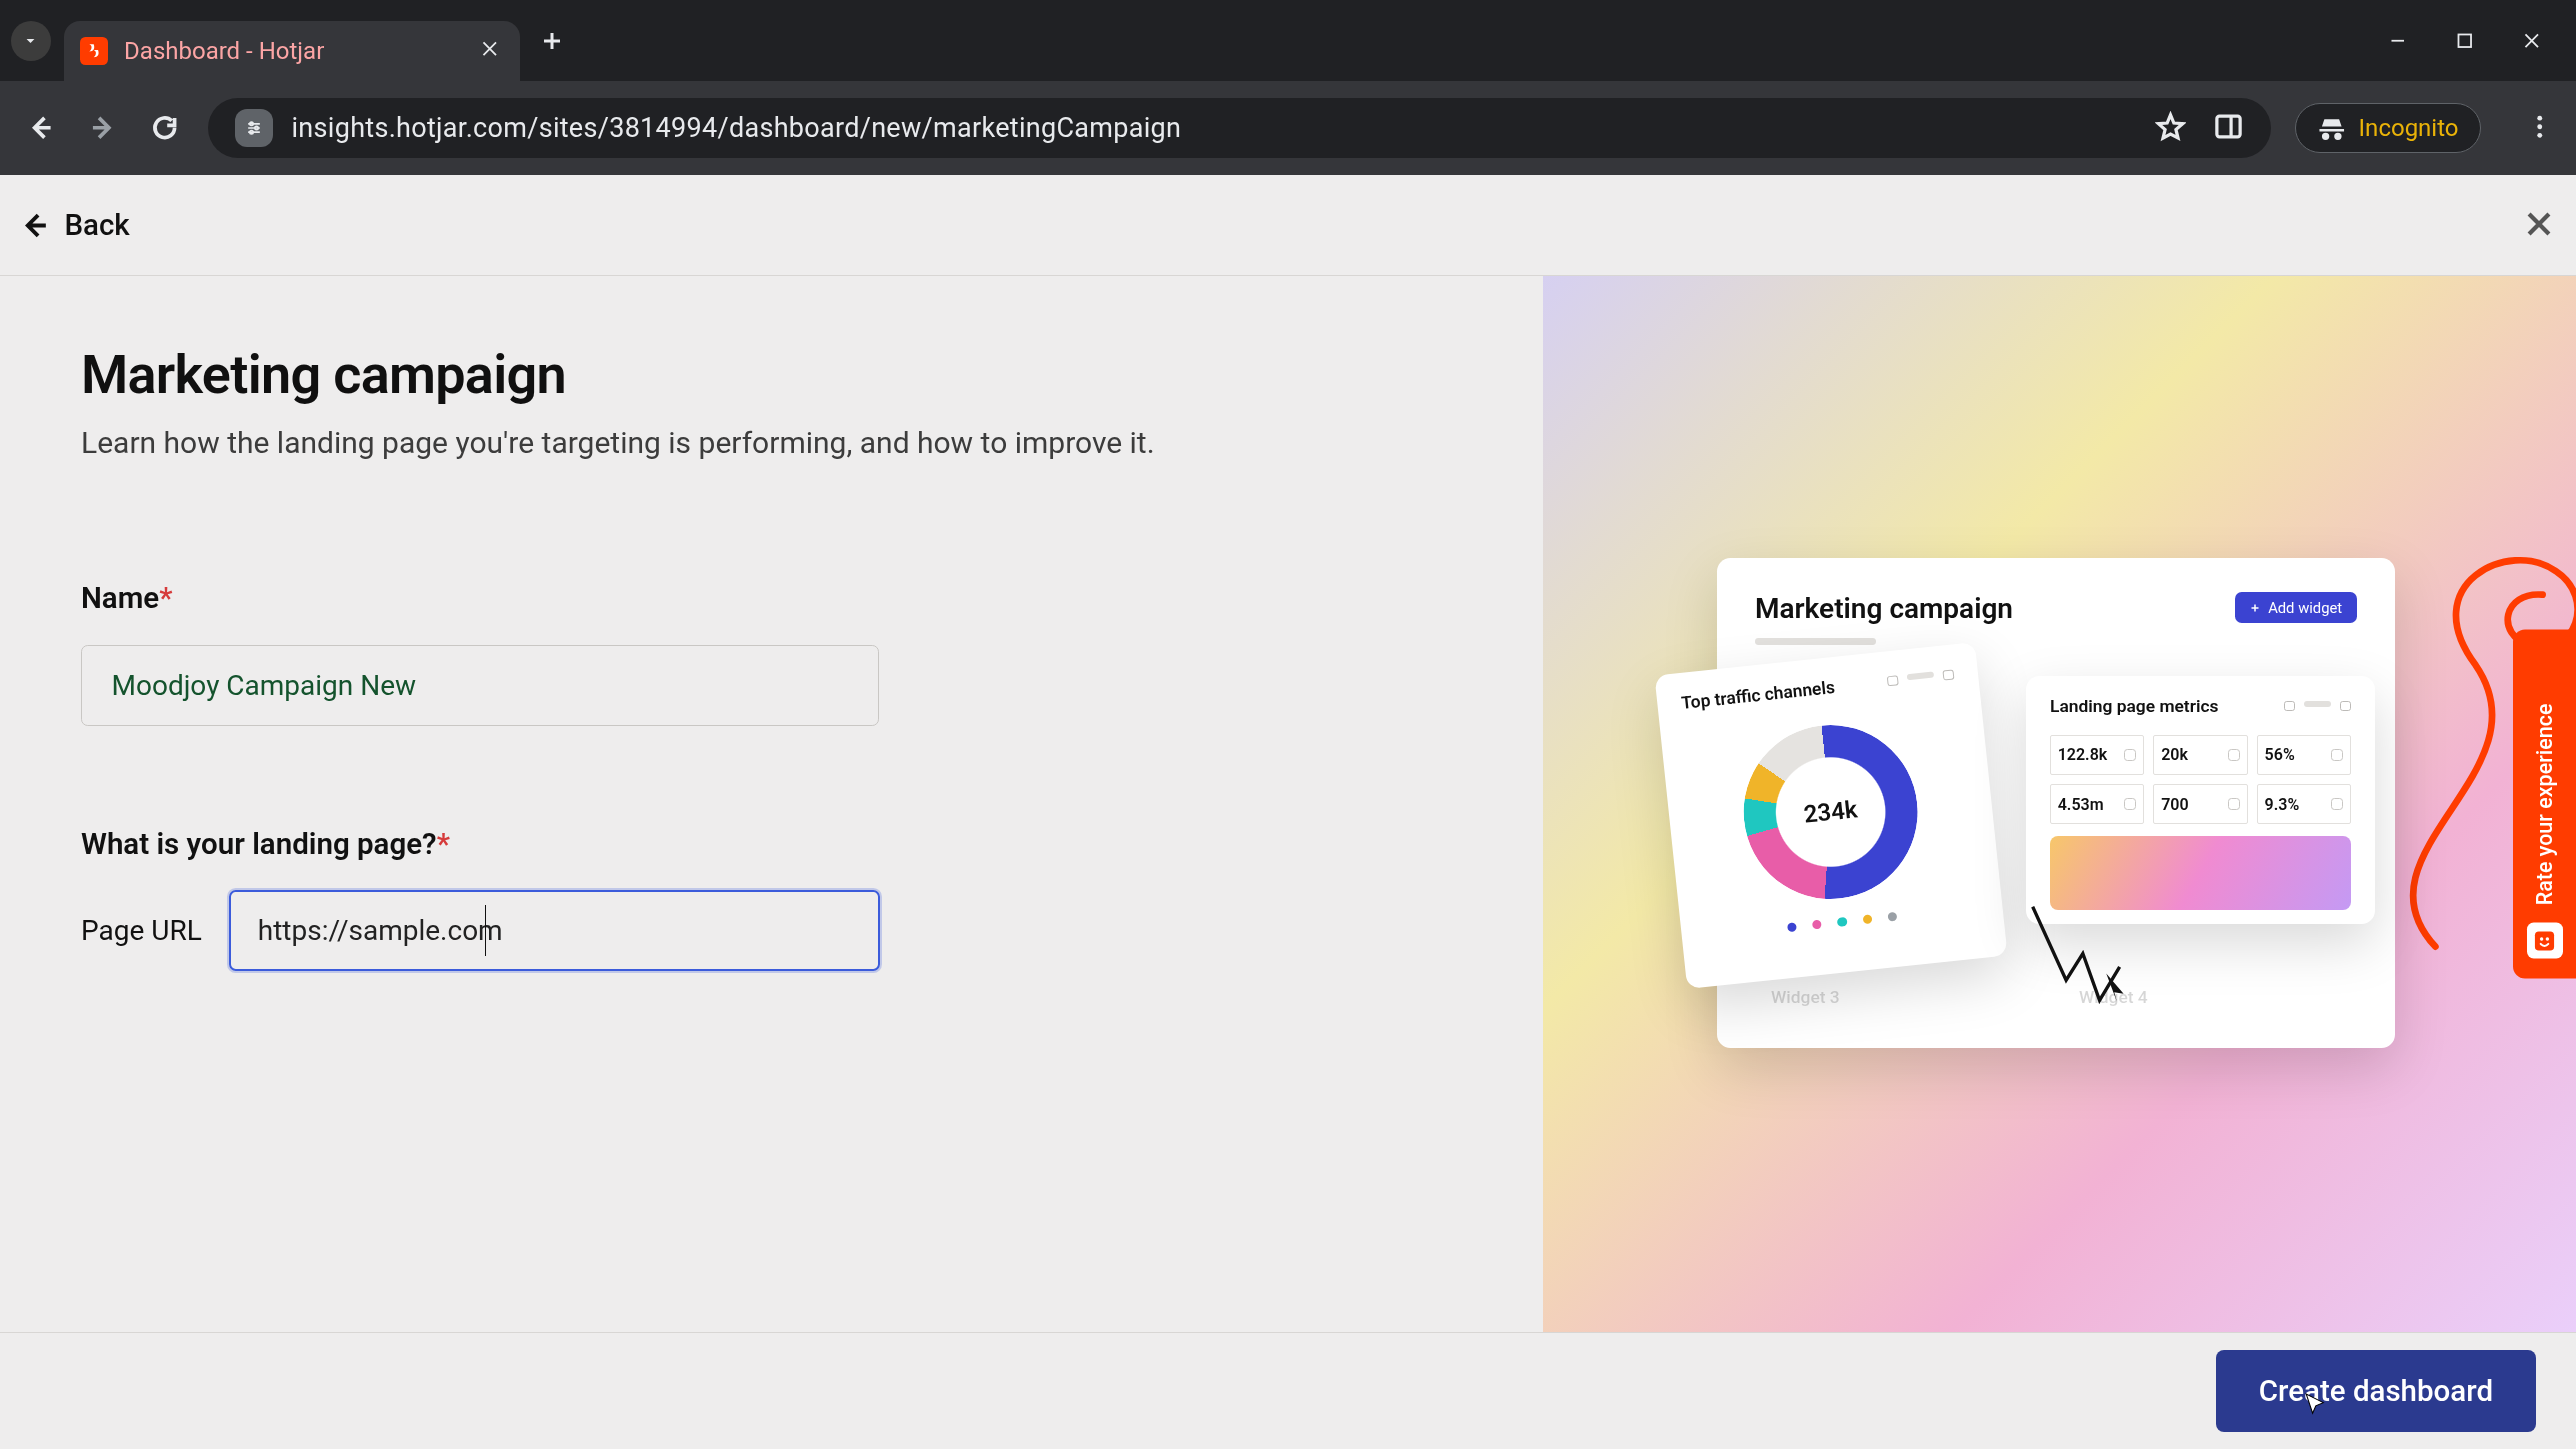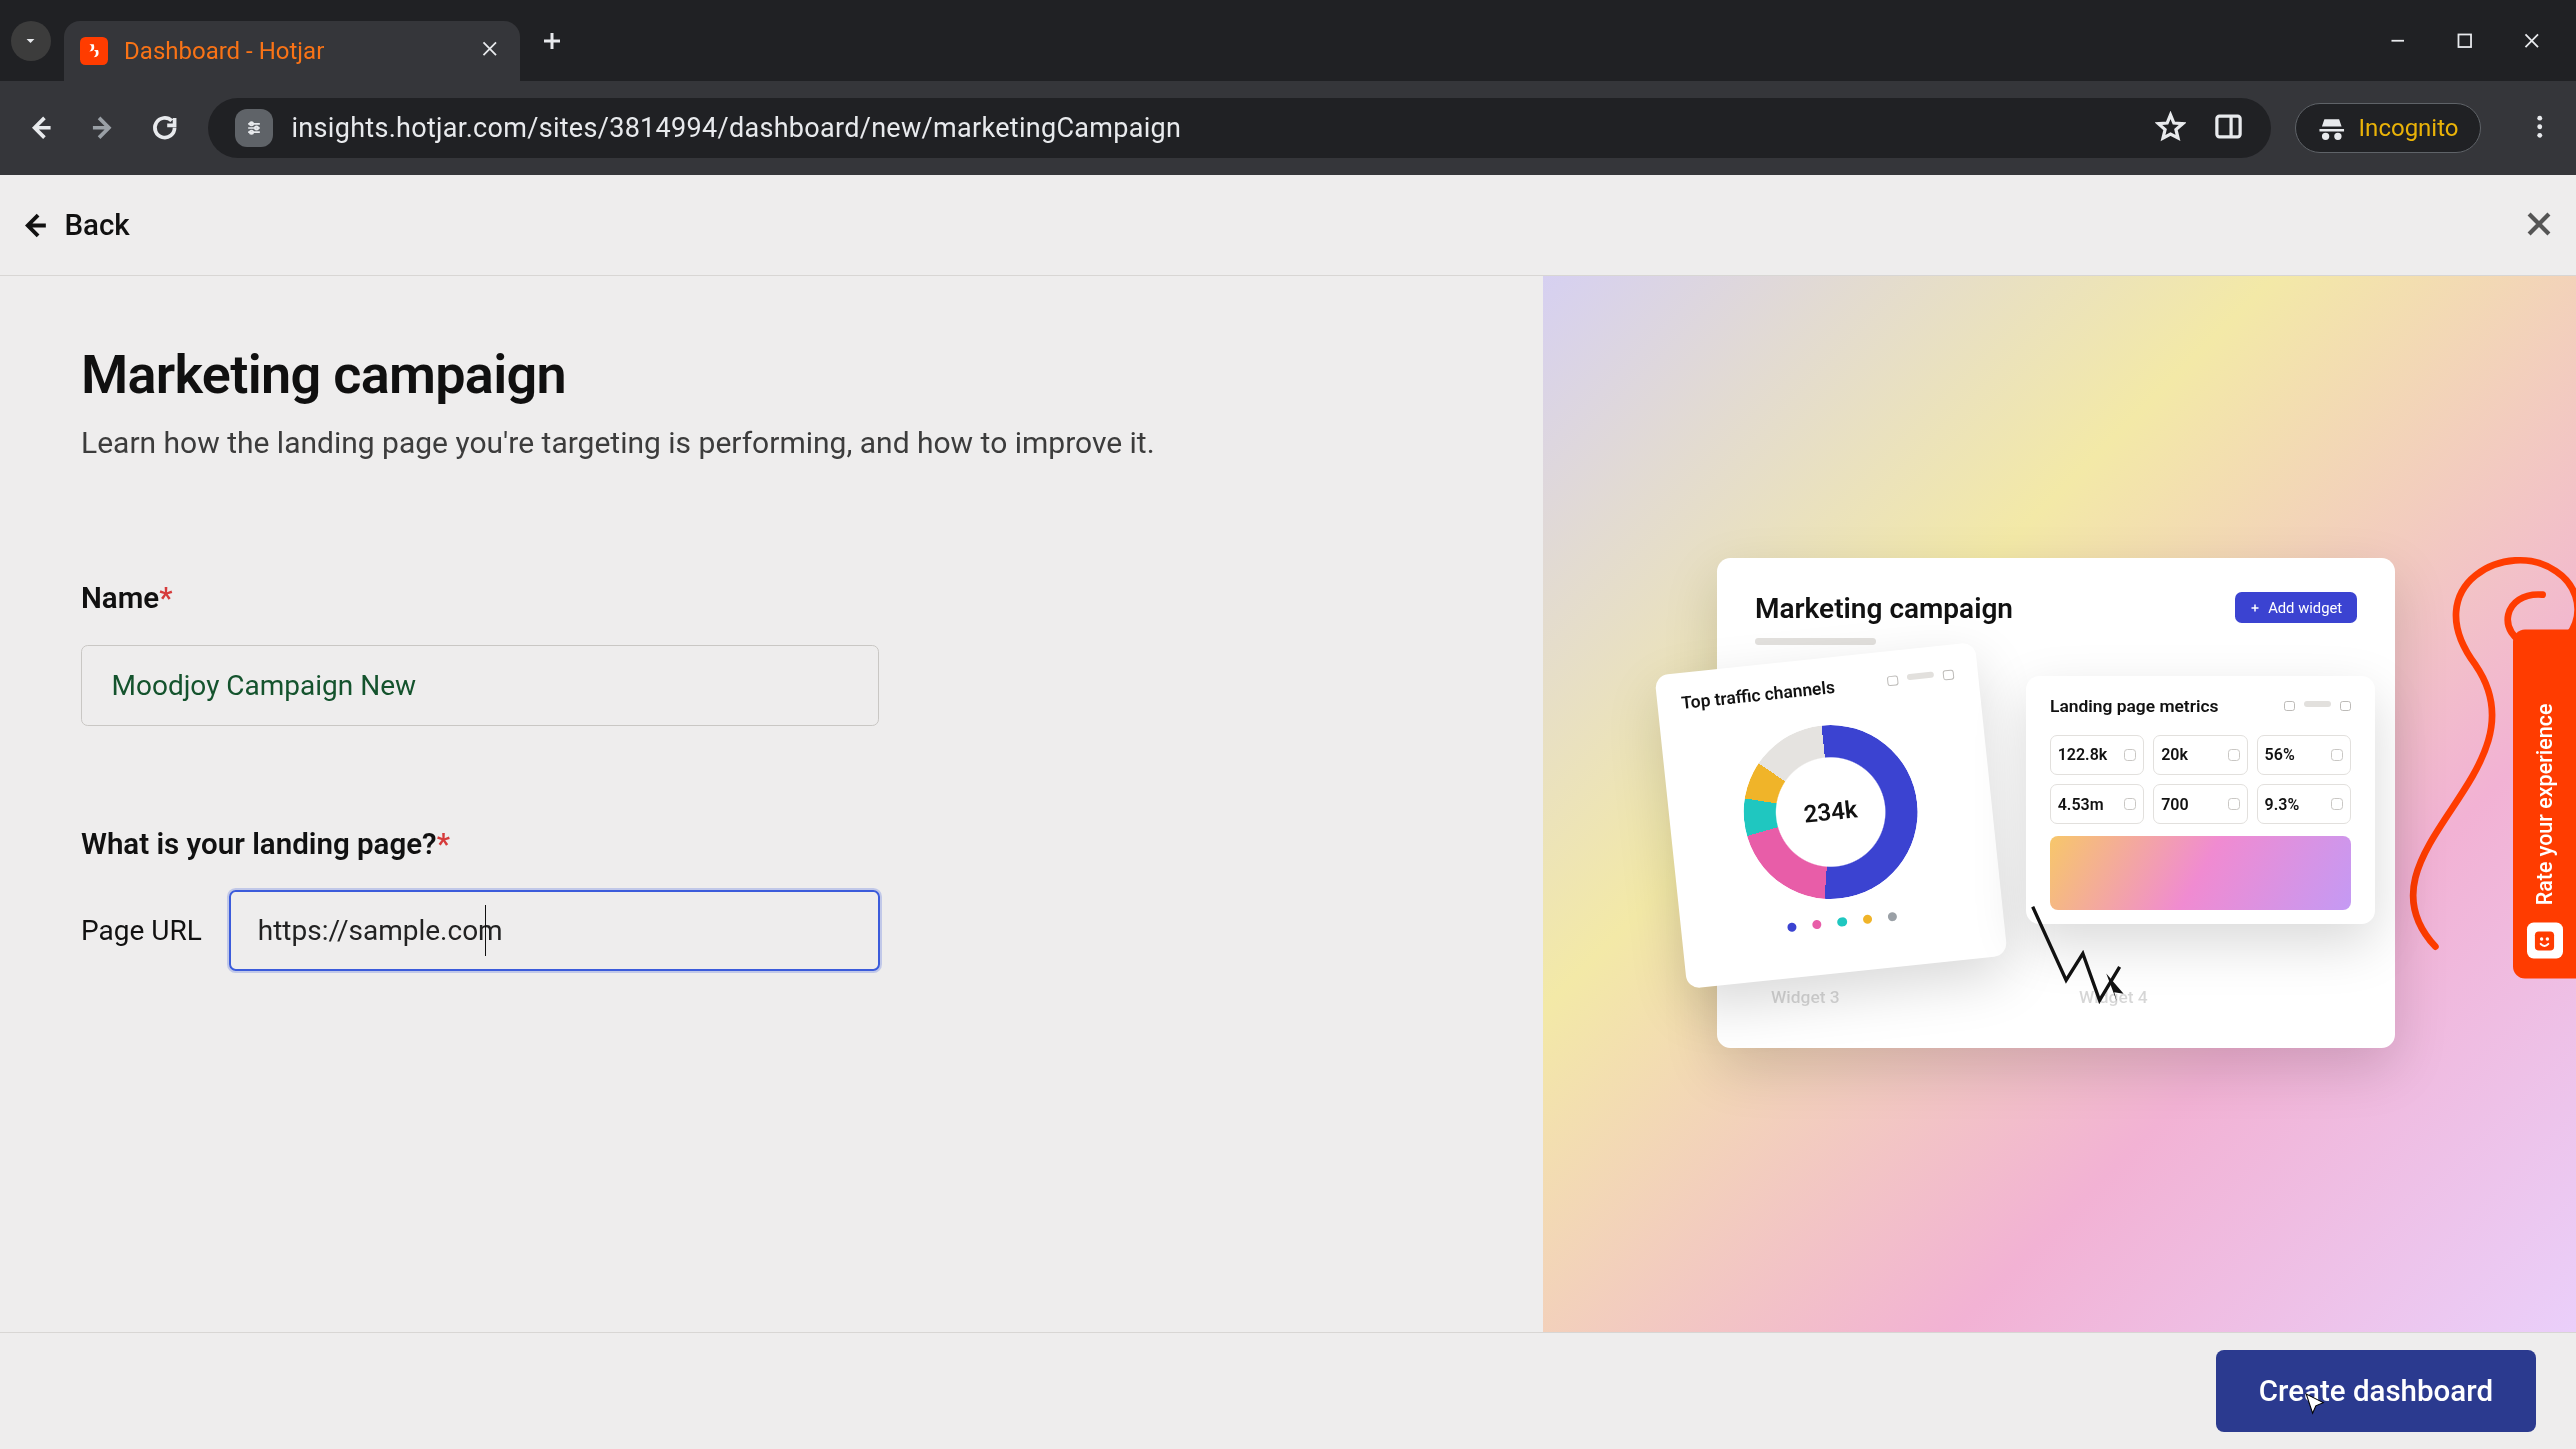--- a/index.html
+++ b/index.html
@@ -6,21 +6,21 @@
     html,body { width:2576px; height:1449px; background:#202124; overflow:hidden; }
 
     
     .chrome { width:100%; height:100%; display:flex; flex-direction:column; }
     .tabstrip { height:81px; background:#202124; display:flex; align-items:center; padding:0 10.7px; }
     .search-tabs { width:40px; height:40px; border-radius:50%; background:#3c3c3c; display:flex; align-items:center; justify-content:center; margin-right:13.4px; }
     .search-tabs svg { width:19px; height:19px; fill:#e8eaed; }
     .tab { height:60px; background:#35363a; border-radius:16px 16px 0 0; display:flex; align-items:center; padding:0 27px 0 16px; gap:16px; min-width:456px; position:relative; top:10px;}
     .tab-favicon { width:28px; height:28px; background:#ff3c00; border-radius:5.4px; display:flex; align-items:center; justify-content:center; }
     .tab-favicon svg { width:17.4px; height:17.4px; fill:#fff; }
-    .tab-title { color:#f97316; font-size:24px; }
+    .tab-title { color:#fca5a5; font-size:24px; }
     .tab-close { color:#e8eaed; position:absolute; right:20px; }
     .tab-close svg{width:21.5px;height:21.5px;stroke:#e8eaed;stroke-width:2;fill:none;}
     .newtab { width:48px; height:48px; display:flex; align-items:center; justify-content:center; margin-left:8px; }
     .newtab svg{width:24px;height:24px;stroke:#e8eaed;stroke-width:3;fill:none;}
     .tabstrip-spacer { flex:1; }
     .win-btn { width:67px; height:67px; display:flex; align-items:center; justify-content:center; }
     .win-btn svg{width:21.5px;height:21.5px;stroke:#e8eaed;stroke-width:2;fill:none;}
 
     .toolbar { height:94px; background:#35363a; display:flex; align-items:center; padding:0 21.5px; gap:24px; }
     .tool-btn { width:38px; height:38px; display:flex; align-items:center; justify-content:center; }
@@ -84,21 +84,21 @@
     .hdr-icons{display:flex;gap:9.4px;}
     .hdr-icons span{width:10.7px;height:10.7px;border:1.3px solid #bdbbb8;border-radius:2.7px;}
     .traffic-card { left:127px; top:382px; width:322px; height:315px; transform:rotate(-6deg); }
     .donut-wrap{position:relative;width:174px;height:174px;margin:27px auto 0;}
     .donut{width:174px;height:174px;border-radius:50%;background:conic-gradient(#3b43d1 0 190deg,#e85da8 190deg 260deg,#1fc7c0 260deg 285deg,#f0b429 285deg 310deg,#e5e3e0 310deg 360deg);-webkit-mask:radial-gradient(circle,transparent 44%,#000 45%);mask:radial-gradient(circle,transparent 44%,#000 45%);}
     .donut-center{position:absolute;inset:0;display:flex;align-items:center;justify-content:center;font-size:24px;font-weight:600;color:#111;}
     .legend{margin-top:19px;display:flex;justify-content:center;gap:16px;}
     .legend i{width:9.4px;height:9.4px;border-radius:50%;display:inline-block;}
     .metrics-card { left:483px; top:400px; width:349px; height:248px; }
     .metric-grid{margin-top:19px;display:grid;grid-template-columns:repeat(3,1fr);gap:9.4px;}
-    .metric{border:1.3px solid #e2e0dd;border-radius:7px;padding:9.4px 6.7px;display:flex;align-items:center;justify-content:space-between;}
+    .metric{border:1.3px solid #e2e0dd;border-radius:2px;padding:9.4px 6.7px;display:flex;align-items:center;justify-content:space-between;}
     .metric span{font-size:16px;font-weight:600;color:#111;}
     .metric i{width:12px;height:12px;border:1.3px solid #c9c7c4;border-radius:3.4px;}
     .grad-box{margin-top:12px;height:74px;border-radius:8px;background:linear-gradient(120deg,#f7c76a,#f08bd1,#c49af4);}
 
     .cursor-line { position:absolute; left:483px; top:624px; width:107px; height:107px; }
     .cursor-line svg{width:100%;height:100%;}
 
     .swirl { position:absolute; right:-27px; top:255px; width:228px; height:429px; }
     .swirl svg{width:100%;height:100%;}
 

